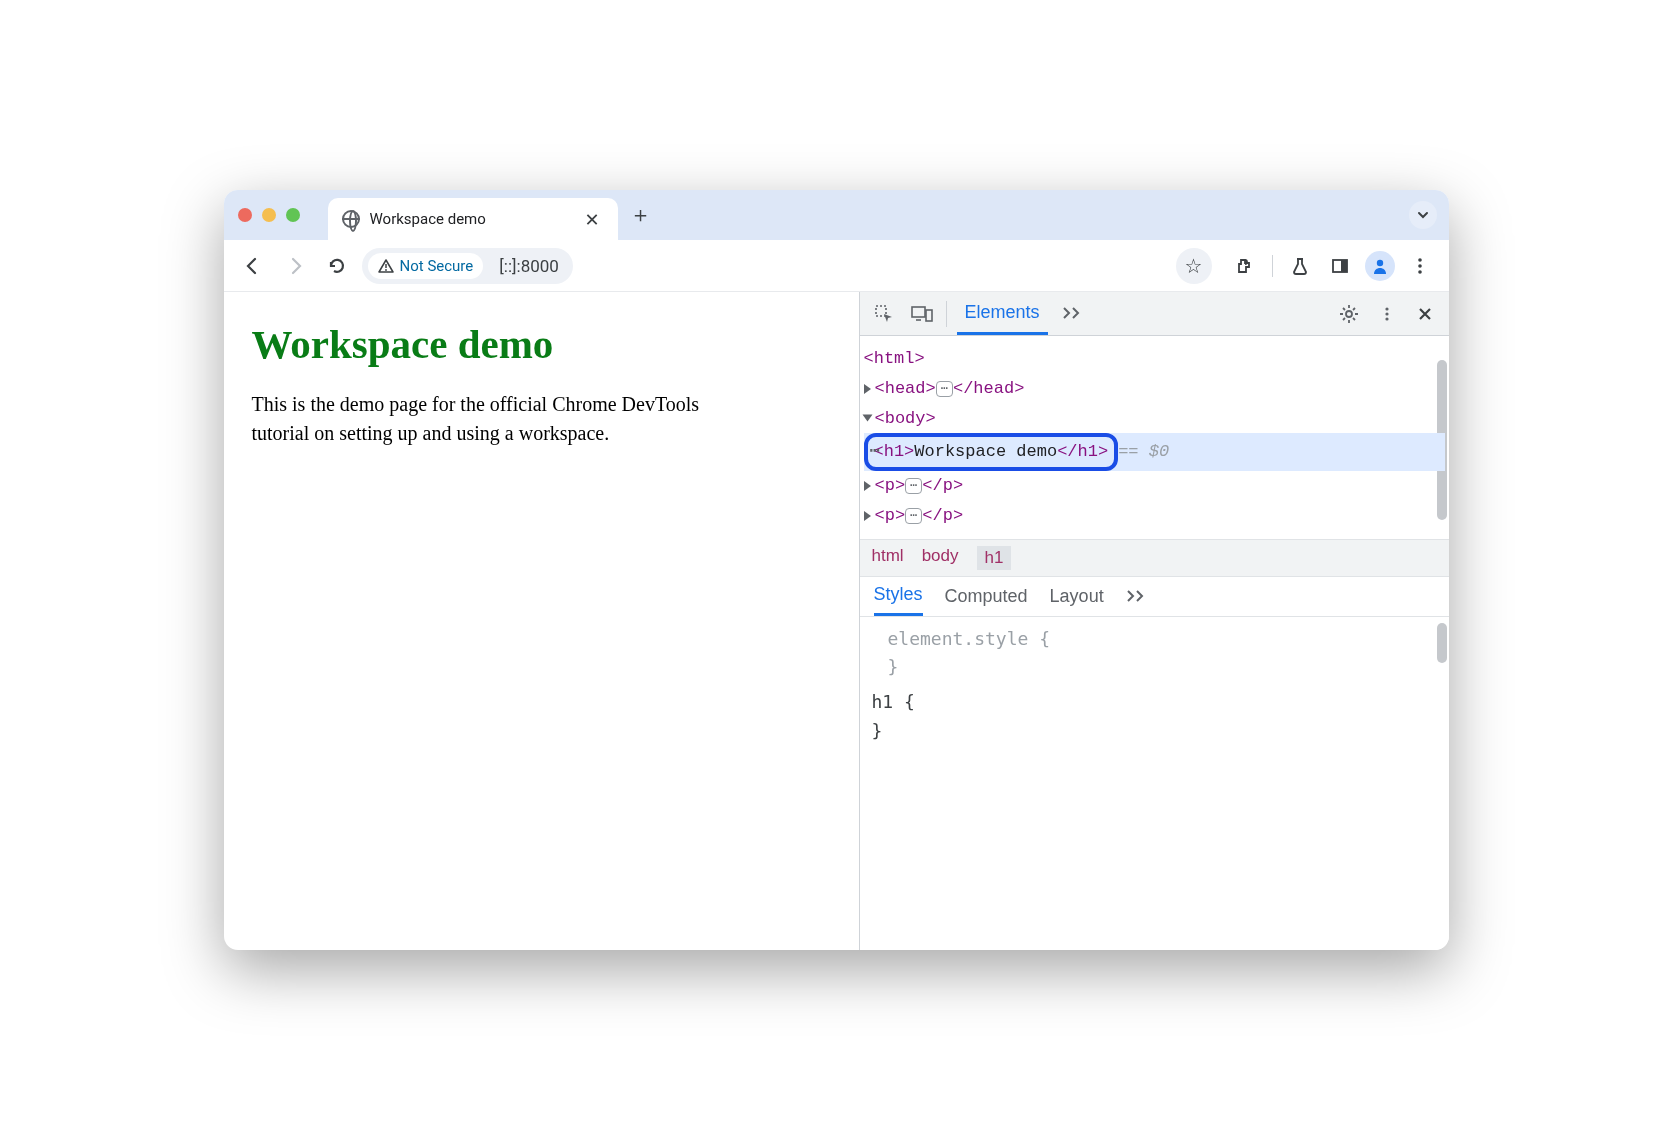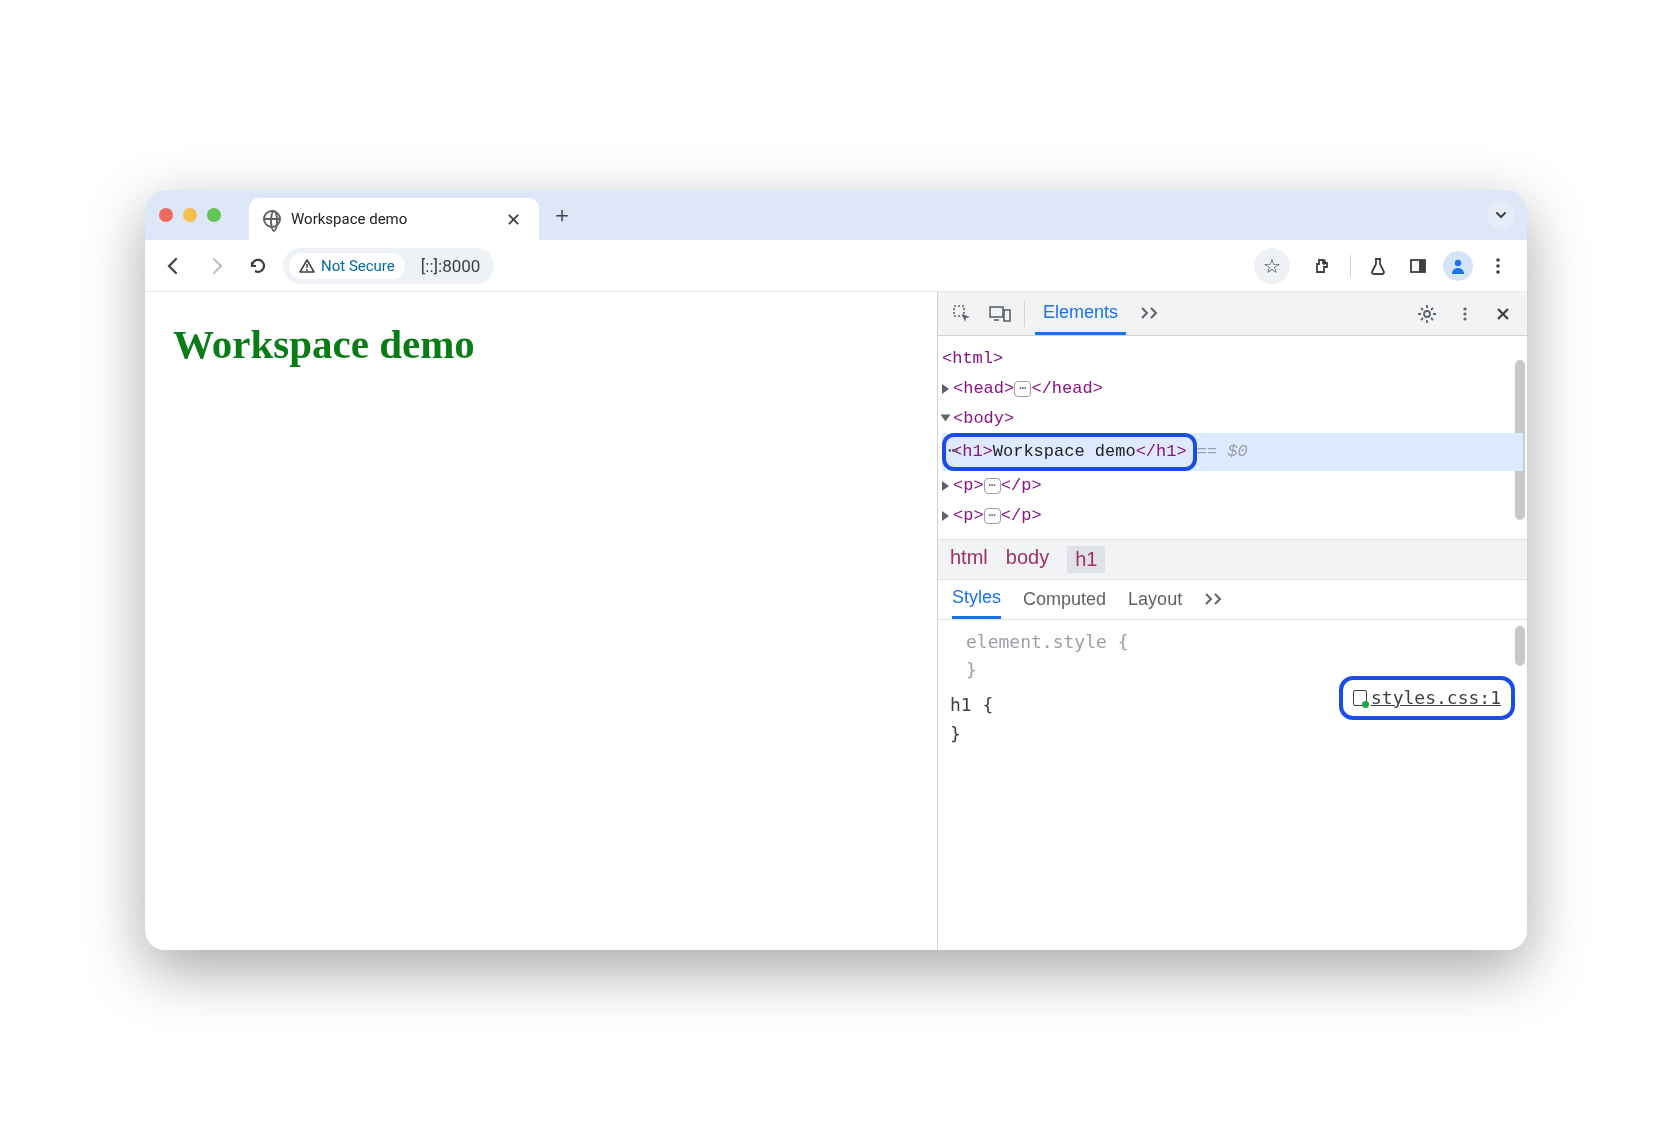--- a/index.html
+++ b/index.html
@@ -1,17 +1,17 @@
 <!DOCTYPE html>
 <html><head>
 <meta charset="utf-8">
 <style>
 * { box-sizing: border-box; margin: 0; padding: 0; }
 body { font-family: -apple-system, BlinkMacSystemFont, "Segoe UI", Roboto, sans-serif; background: #fff; display: flex; justify-content: center; align-items: center; min-height: 100vh; padding: 40px; }
-.window { width: 1382px; height: 760px; background: #fff; border-radius: 20px; box-shadow: 0 20px 60px rgba(0,0,0,0.35); overflow: hidden; display: flex; flex-direction: column; }
+.window { width: 1225px; height: 760px; background: #fff; border-radius: 14px; box-shadow: 0 20px 60px rgba(0,0,0,0.35); overflow: hidden; display: flex; flex-direction: column; }
 .tabbar { background: #dde7f7; height: 50px; display: flex; align-items: center; padding: 0 14px; position: relative; }
 .traffic { display: flex; gap: 10px; margin-right: 28px; }
 .dot { width: 14px; height: 14px; border-radius: 50%; }
 .dot.red { background: #ed6a5e; }
 .dot.yellow { background: #f5be4f; }
 .dot.green { background: #61c454; }
 .tab { background: #fff; height: 42px; border-radius: 10px 10px 0 0; display: flex; align-items: center; padding: 0 14px; gap: 10px; min-width: 290px; align-self: flex-end; }
 .globe { width: 18px; height: 18px; border: 2px solid #5f6368; border-radius: 50%; position: relative; display: inline-block; }
 .globe::before { content: ""; position: absolute; top: -2px; left: 5px; width: 4px; height: 18px; border: 2px solid #5f6368; border-radius: 50%; }
 .globe::after { content: ""; position: absolute; top: 6px; left: -2px; width: 18px; height: 2px; background: #5f6368; }
@@ -48,21 +48,21 @@
 .dom-tag { color: #881280; }
 .dom-text { color: #202124; }
 .dom-selected { background: #ddeaff; position: relative; }
 .highlight-box { border: 4px solid #1a4de6; border-radius: 12px; padding: 0 6px; display: inline-block; }
 .dotsbox { display: inline-flex; align-items: center; justify-content: center; border: 1px solid #9aa0a6; border-radius: 4px; padding: 0 4px; font-size: 12px; color: #5f6368; background: #fff; height: 16px; line-height: 1; }
 .tri { display: inline-block; width: 0; height: 0; border-top: 5px solid transparent; border-bottom: 5px solid transparent; border-left: 7px solid #5f6368; margin-right: 4px; }
 .tri.down { transform: rotate(90deg); }
 .eq0 { color: #9aa0a6; font-style: italic; }
 .scrollbar-fake { position: absolute; right: 2px; top: 24px; width: 10px; height: 160px; background: #c5c8cc; border-radius: 5px; }
 .dom-ellipsis { position: absolute; left: 6px; color: #5f6368; letter-spacing: 1px; font-size: 18px; }
-.breadcrumb { background: #f1f3f4; padding: 6px 12px; font-size: 20px; color: #a03066; display: flex; gap: 18px; border-top: 1px solid #e0e3e6; border-bottom: 1px solid #e0e3e6; }
+.breadcrumb { background: #f1f3f4; padding: 6px 12px; font-size: 17px; color: #a03066; display: flex; gap: 18px; border-top: 1px solid #e0e3e6; border-bottom: 1px solid #e0e3e6; }
 .breadcrumb .active-crumb { background: #dfe3e7; padding: 2px 8px; }
 .styles-tabs { display: flex; align-items: center; gap: 22px; padding: 0 14px; height: 40px; font-size: 18px; color: #5f6368; border-bottom: 1px solid #e0e3e6; }
 .styles-tabs .stab { cursor: pointer; height: 100%; display: flex; align-items: center; }
 .styles-tabs .stab.active { color: #1a73e8; border-bottom: 3px solid #1a73e8; }
 .styles-toolbar { display: flex; align-items: center; padding: 6px 10px; gap: 12px; font-family: Menlo, monospace; font-size: 17px; color: #3c4043; }
 .filter-input { border: 1px solid #cfd3d8; padding: 4px 8px; font-size: 17px; color: #9aa0a6; width: 200px; font-family: inherit; }
 .styles-body { font-family: Menlo, Monaco, monospace; font-size: 18px; padding: 8px 12px; color: #3c4043; line-height: 1.6; position: relative; }
 .element-style { color: #9aa0a6; margin-left: 16px; }
 .rule-source { position: absolute; right: 12px; top: 56px; }
 .css-prop { color: #c63f34; }
@@ -165,20 +165,21 @@
             <circle cx="9" cy="15" r="1.8" fill="#3c4043"></circle>
           </svg>
       </div>
     </div>
   </div>
 
   <div class="content-row">
 
     <div class="page">
       <h1>Workspace demo</h1>
+      <p>This is the demo page for the official Chrome DevTools tutorial on setting up and using a workspace.</p>
     </div>
 
     <div class="devtools">
 
       <div class="dt-header">
         <div class="dt-icon">
           <svg width="20" height="20" viewBox="0 0 20 20">
               <rect x="2" y="2" width="10" height="10" stroke="#5f6368" stroke-width="1.6" fill="none" stroke-dasharray="2 2"></rect>
               <path d="M10 10 L18 13 L14 14 L13 18 Z" fill="#5f6368"></path>
             </svg>
@@ -246,23 +247,19 @@
       </div>
 
 
       <div class="styles-body">
         <div class="scrollbar-fake2"></div>
         <div class="element-style"><span>element.style {</span></div>
         <div class="element-style">}</div>
         <div style="height:6px"></div>
         <div>
           <span>h1 {</span>
-          <span class="rule-source"><span class="hl3">
-                <span class="file-icon"></span>
-                <span class="srclink">styles.css:1</span>
-              </span></span>
         </div>
         <div>}</div>
       </div>
 
     </div>
   </div>
 </div>
 
 </body></html>

